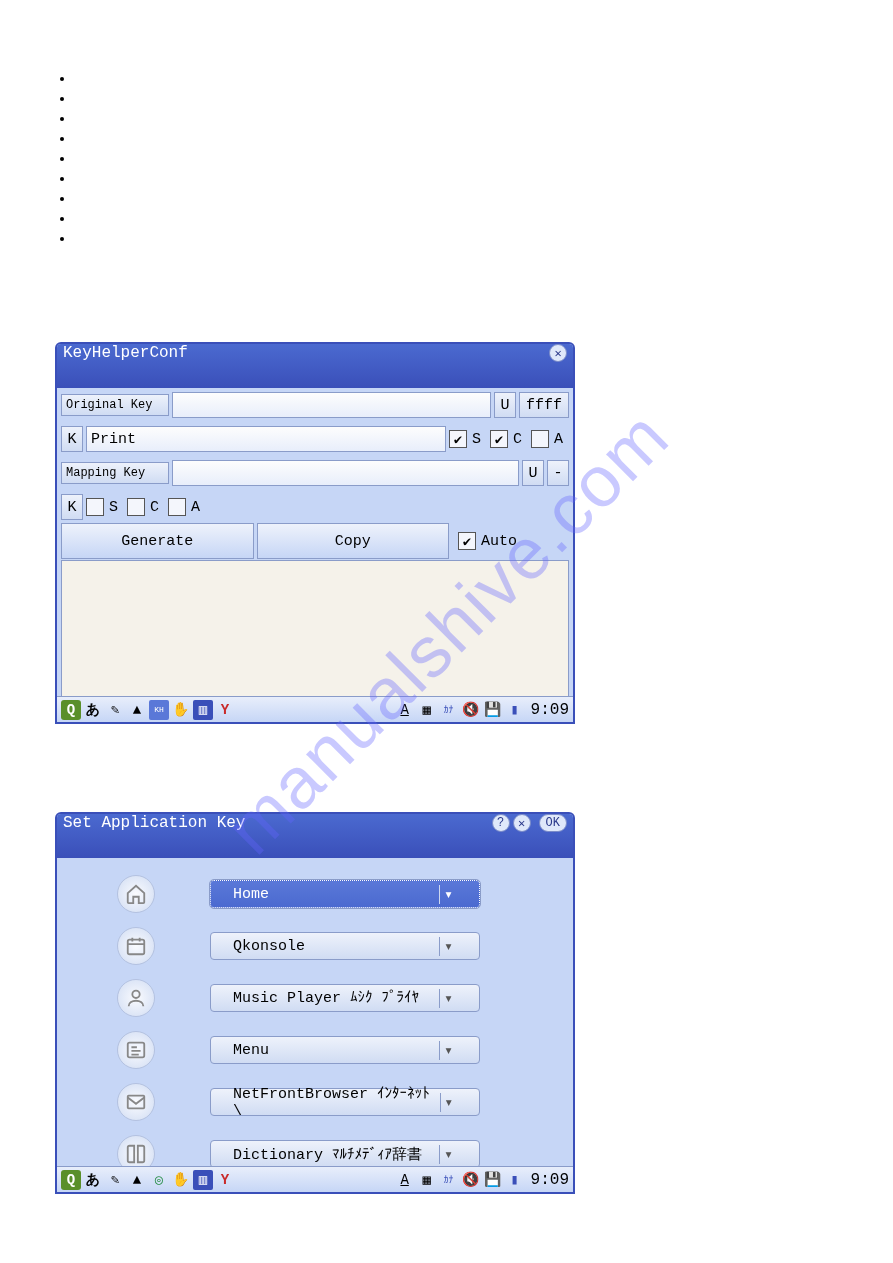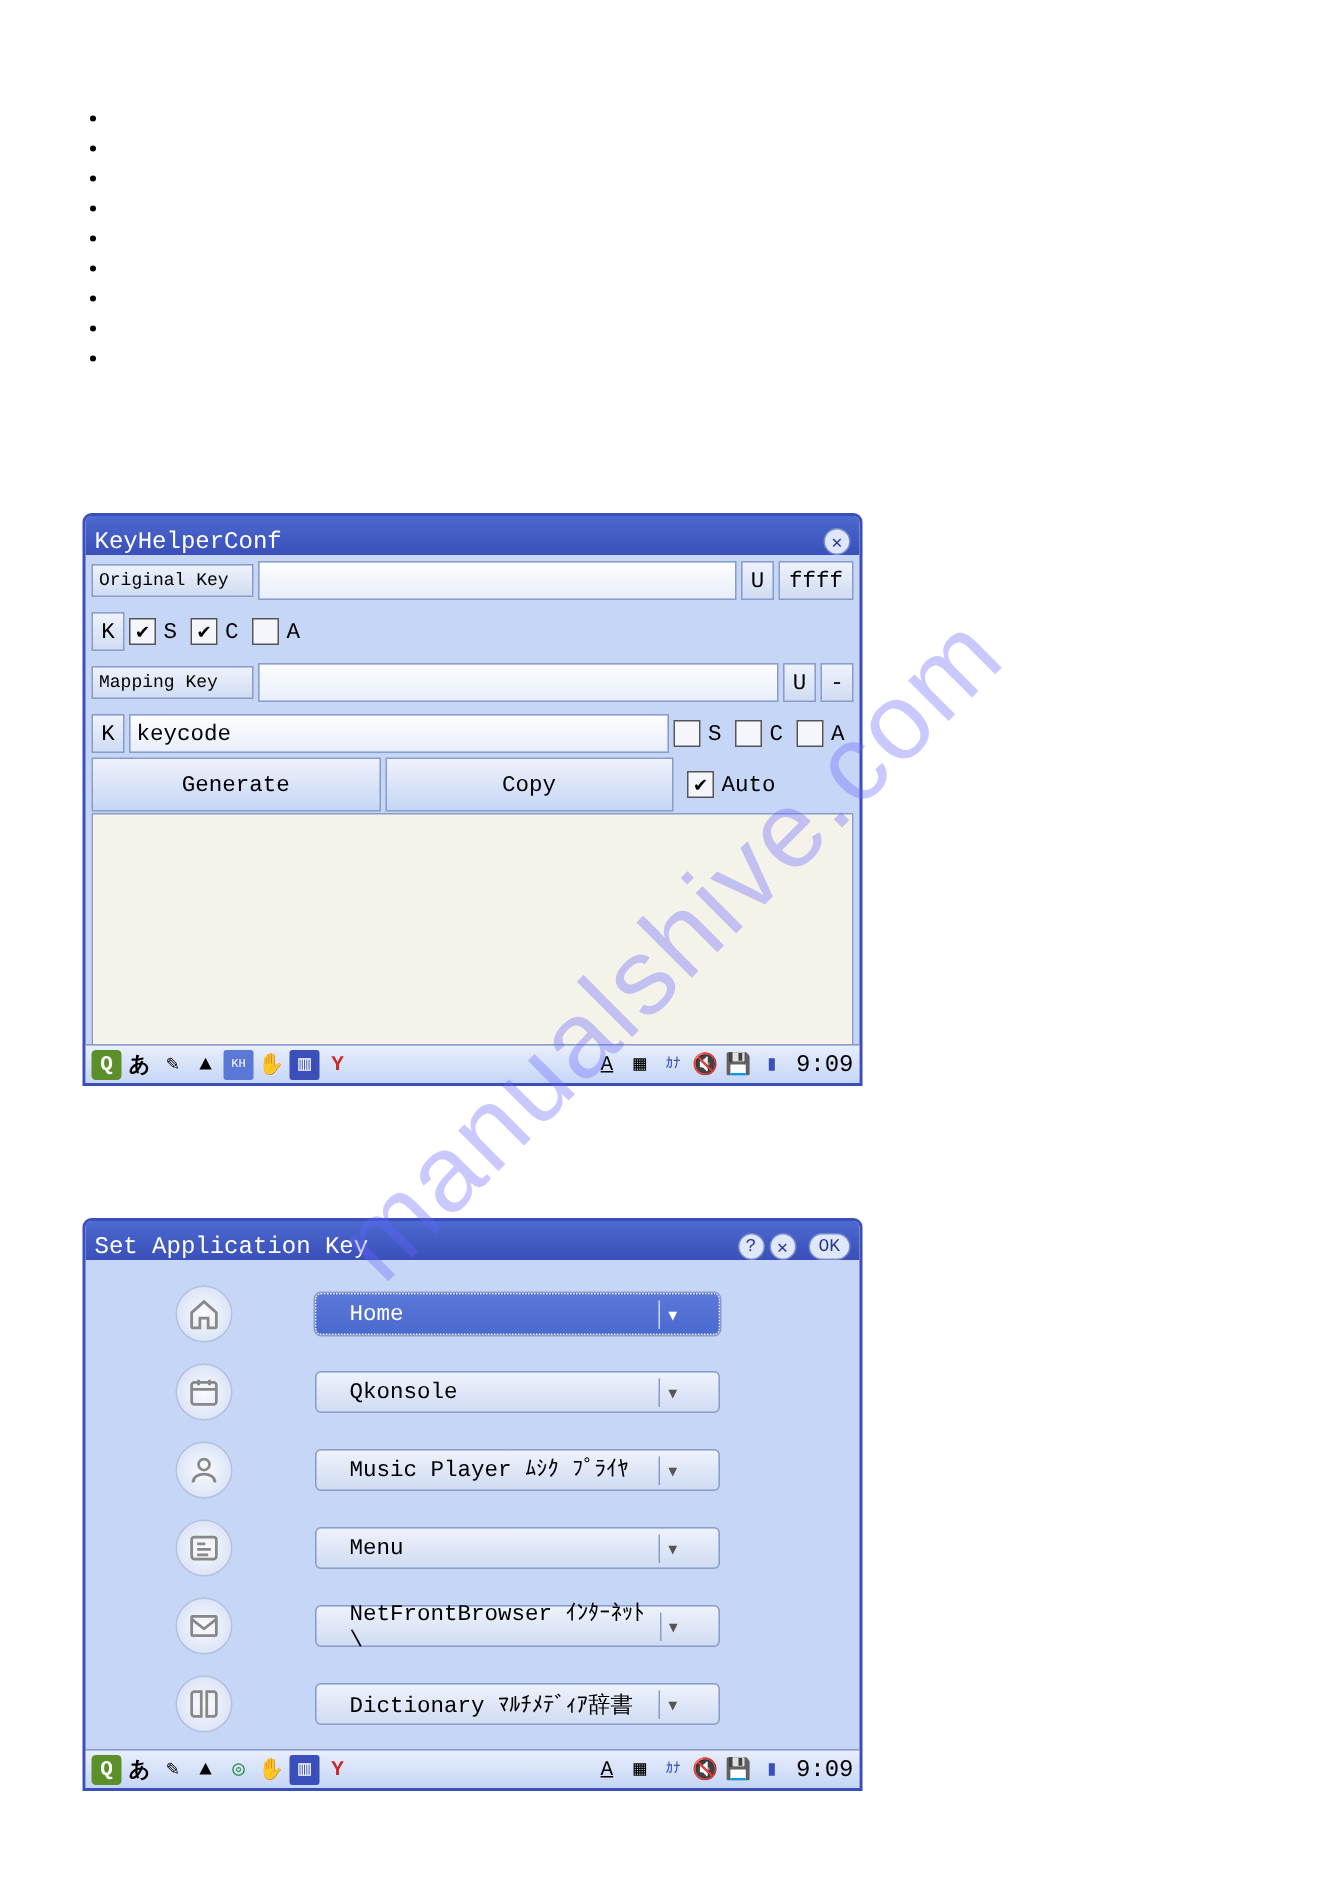--- a/index.html
+++ b/index.html
@@ -40,25 +40,25 @@
     width: 520px;
     border: 2px solid #3a4fb9;
     background: #c6d6f6;
     border-radius: 6px 6px 0 0;
     overflow: hidden;
   }
   .win1 { top: 342px; height: 382px; }
   .win2 { top: 812px; height: 382px; }
 
   .titlebar {
-    height: 26px;
+    height: 44px;
     background: linear-gradient(#4b6ad0, #3a4fb9);
     color: #fff;
     display: flex;
-    align-items: flex-end;
+    align-items: flex-start;
     padding: 0 6px;
     font-size: 16px;
   }
   .titlebar .spacer { flex: 1; }
   .tb-btn {
     width: 18px; height: 18px;
     border-radius: 9px;
     background: #dfe8fa;
     border: 1px solid #7a8bc8;
     color: #2a388a;
@@ -237,38 +237,38 @@
 
   <div class="row">
     <span class="lbl-box" style="width:108px;">Original Key</span>
     <input class="txt-input" value="" style="">
     <span class="small-box">U</span>
     <span class="small-box ffff-box">ffff</span>
   </div>
 
   <div class="row">
     <span class="small-box">K</span>
+    <input class="txt-input" value="Print" style="">
     <span class="cb">✔</span>
       <span class="cb-label">S</span>
     <span class="cb">✔</span>
       <span class="cb-label">C</span>
     <span class="cb"></span>
       <span class="cb-label">A</span>
   </div>
 
   <div class="row">
     <span class="lbl-box" style="width:108px;">Mapping Key</span>
     <input class="txt-input" value="" style="">
     <span class="small-box">U</span>
     <span class="small-box">-</span>
   </div>
 
   <div class="row">
     <span class="small-box">K</span>
-    <input class="txt-input" value="keycode" style="">
     <span class="cb"></span>
       <span class="cb-label">S</span>
     <span class="cb"></span>
       <span class="cb-label">C</span>
     <span class="cb"></span>
       <span class="cb-label">A</span>
   </div>
 
   <div class="row" style="max-width:470px;">
     <button class="btn">Generate</button>

